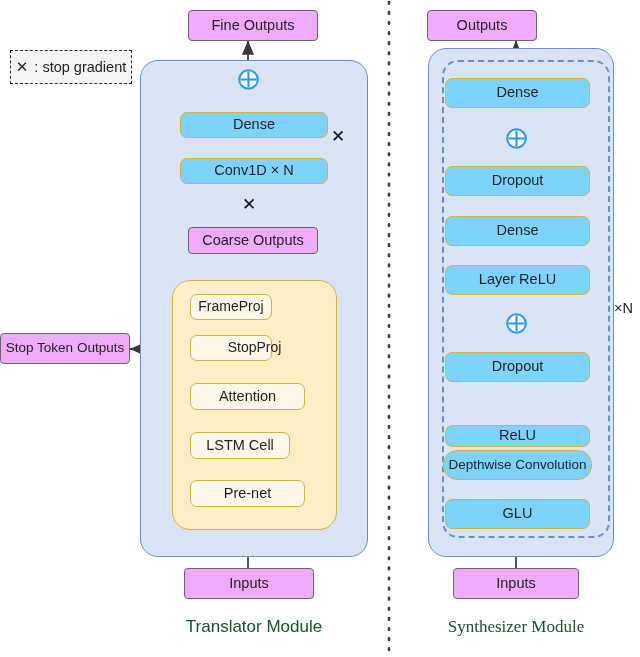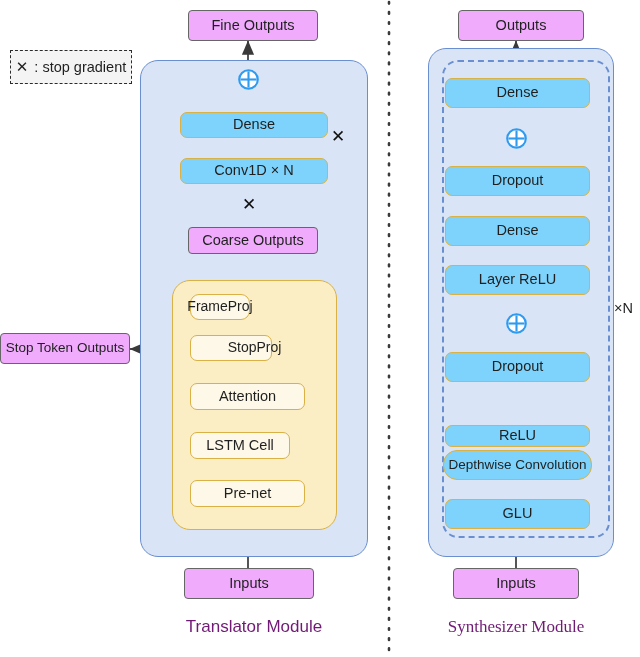--- a/index.html
+++ b/index.html
@@ -54,21 +54,21 @@
     position:absolute;box-sizing:border-box;
     background:#f4f4f4;border:1.7px dashed #2b2b2b;
     display:flex;align-items:center;justify-content:center;
     font-size:14.5px;white-space:nowrap;
   }
   .legend .lg-x{font-weight:bold;font-size:15px;margin-right:2px;}
 
   
   .caption{
     position:absolute;text-align:center;
-    font-size:17px;color:#701a75;white-space:nowrap;
+    font-size:17px;color:#14532d;white-space:nowrap;
   }
 
   
   .xn{
     position:absolute;font-size:14.5px;color:#1f1f1f;white-space:nowrap;
   }
 
   
   .xmark{
     position:absolute;font-size:17px;font-weight:bold;color:#111;
@@ -188,21 +188,21 @@
   <div class="node grey" style="left:184px;top:568px;width:130px;height:31px;">Inputs</div>
 
   <div class="node grey" style="left:0px;top:333px;width:130px;height:31px;font-size:13.5px;">Stop Token Outputs</div>
 
   <div class="node yellow" style="left:180px;top:112px;width:148px;height:26px;">Dense</div>
 
   <div class="node yellow" style="left:180px;top:158px;width:148px;height:26px;">Conv1D × N</div>
 
   <div class="node grey" style="left:188px;top:227px;width:130px;height:27px;">Coarse Outputs</div>
 
-  <div class="node yellow-light" style="left:190px;top:294px;width:60px;height:26px;font-size:14px;border-radius:9px;">FrameProj</div>
+  <div class="node yellow-light" style="left:190px;top:294px;width:82px;height:26px;font-size:14px;">FrameProj</div>
 
   <div class="node yellow-light" style="left:190px;top:335px;width:82px;height:26px;font-size:14px;padding-left:47px;">StopProj</div>
 
   <div class="node yellow-light" style="left:190px;top:383px;width:115px;height:27px;">Attention</div>
 
   <div class="node yellow-light" style="left:190px;top:432px;width:100px;height:27px;">LSTM Cell</div>
 
   <div class="node yellow-light" style="left:190px;top:480px;width:115px;height:27px;">Pre-net</div>
 
   <svg class="oplus" style="left:237px;top:68px;" viewBox="0 0 23 23">
@@ -213,21 +213,21 @@
 
   <div class="xmark" style="left:331px;top:128px;">✕</div>
   <div class="xmark" style="left:242px;top:196px;">✕</div>
 
   <div class="caption" style="left:148px;top:617px;width:212px;">Translator Module</div>
 
   <div class="blue-box" style="left:428px;top:48px;width:186px;height:509px;"></div>
 
   <div class="dashed-blue" style="left:442px;top:60px;width:168px;height:478px;"></div>
 
-  <div class="node grey" style="left:458px;top:10px;width:126px;height:31px;">Outputs</div>
+  <div class="node grey" style="left:427px;top:10px;width:110px;height:31px;">Outputs</div>
 
   <div class="node grey" style="left:453px;top:568px;width:126px;height:31px;">Inputs</div>
 
   <div class="node yellow" style="left:445px;top:78px;width:145px;height:30px;">Dense</div>
 
   <div class="node yellow" style="left:445px;top:166px;width:145px;height:30px;">Dropout</div>
 
   <div class="node yellow" style="left:445px;top:216px;width:145px;height:30px;">Dense</div>
 
   <div class="node yellow" style="left:445px;top:265px;width:145px;height:30px;">Layer ReLU</div>

